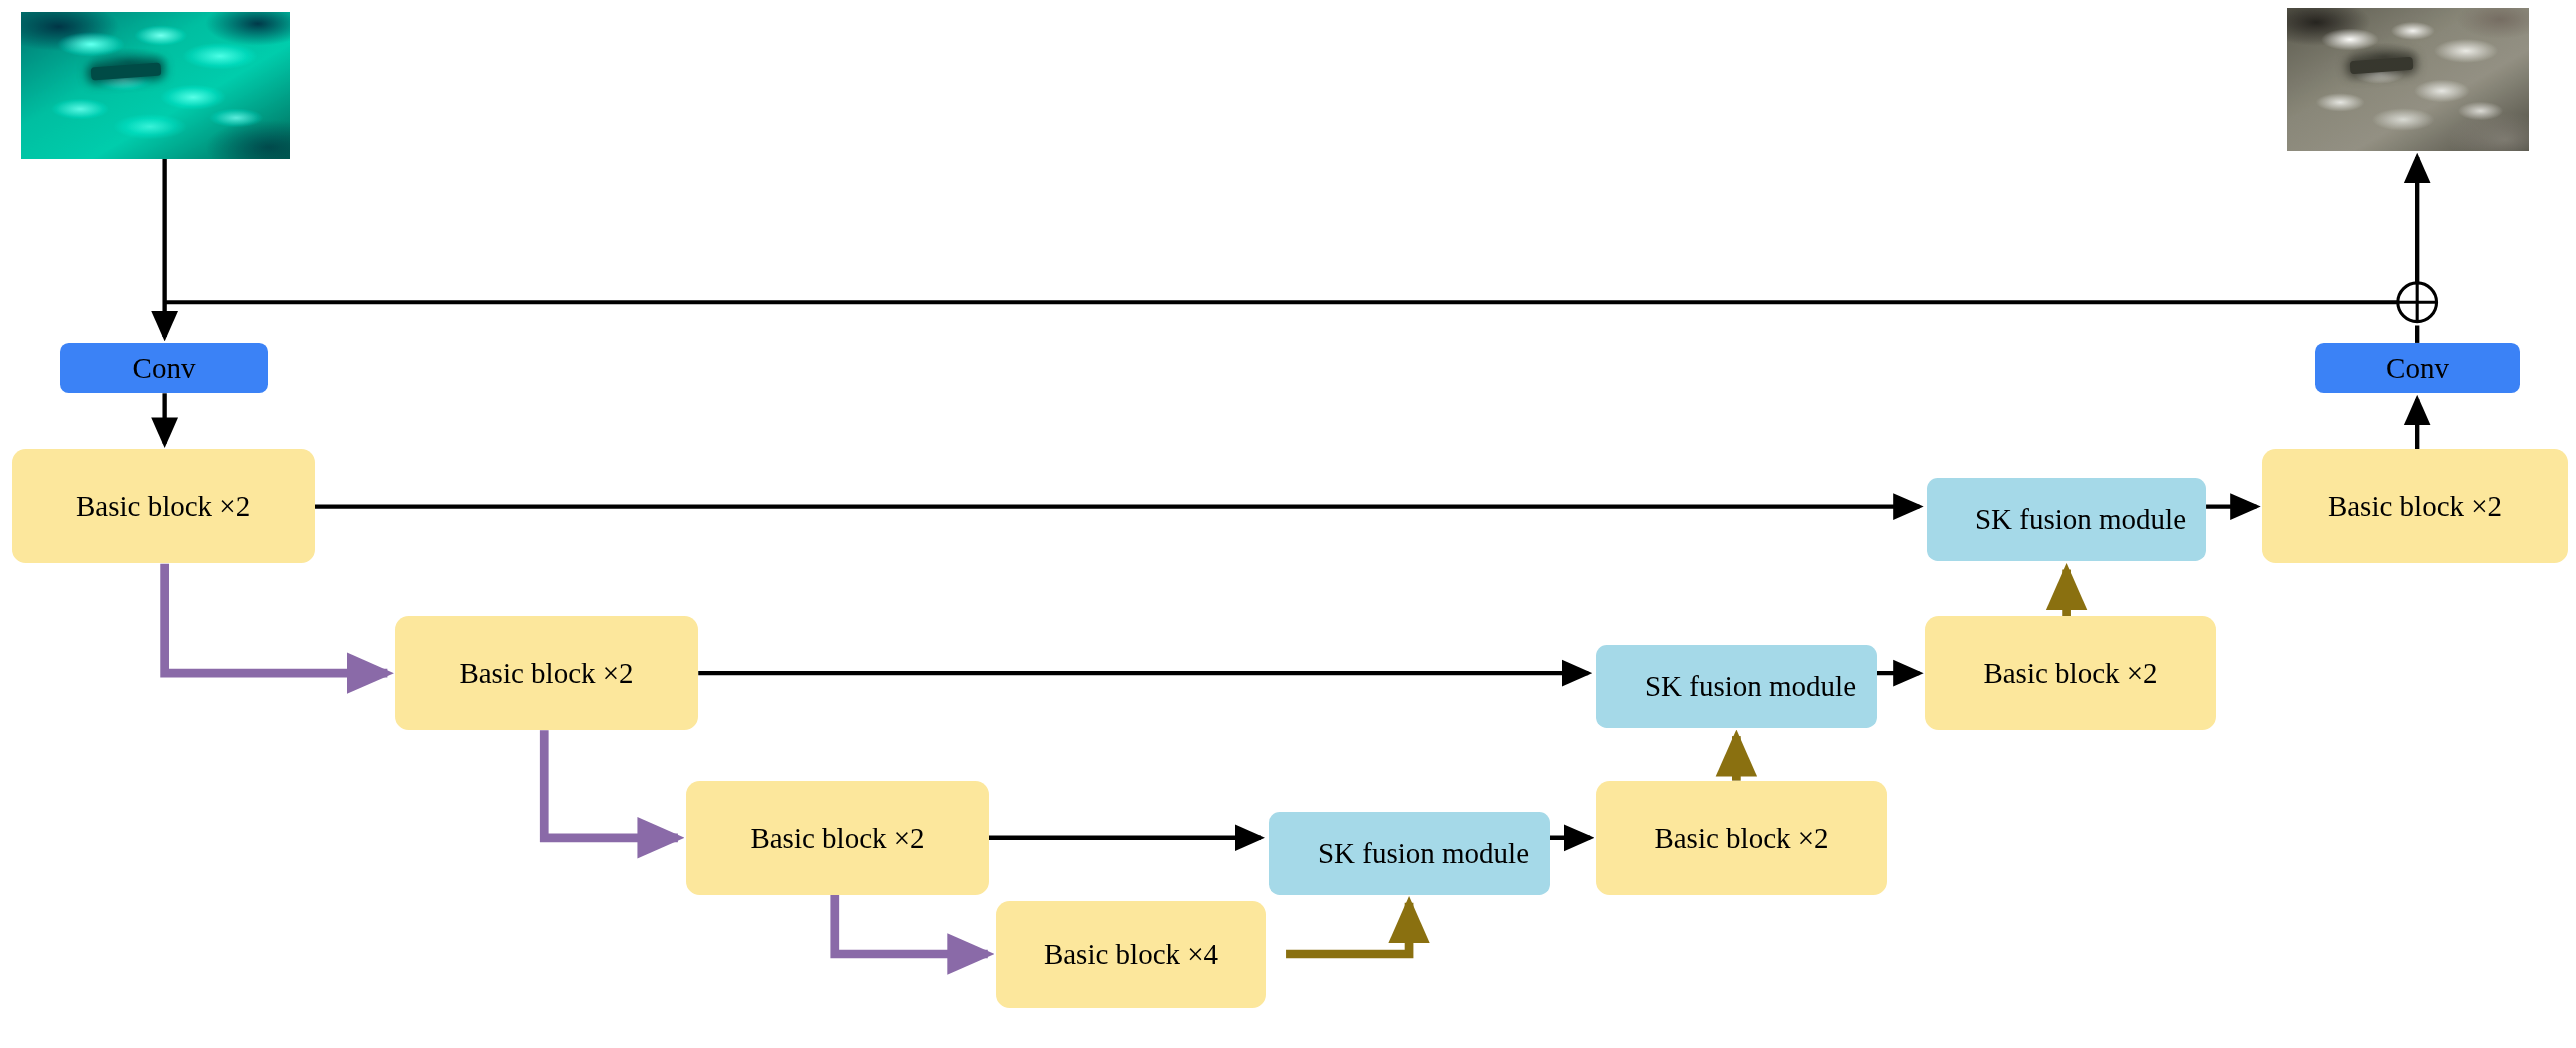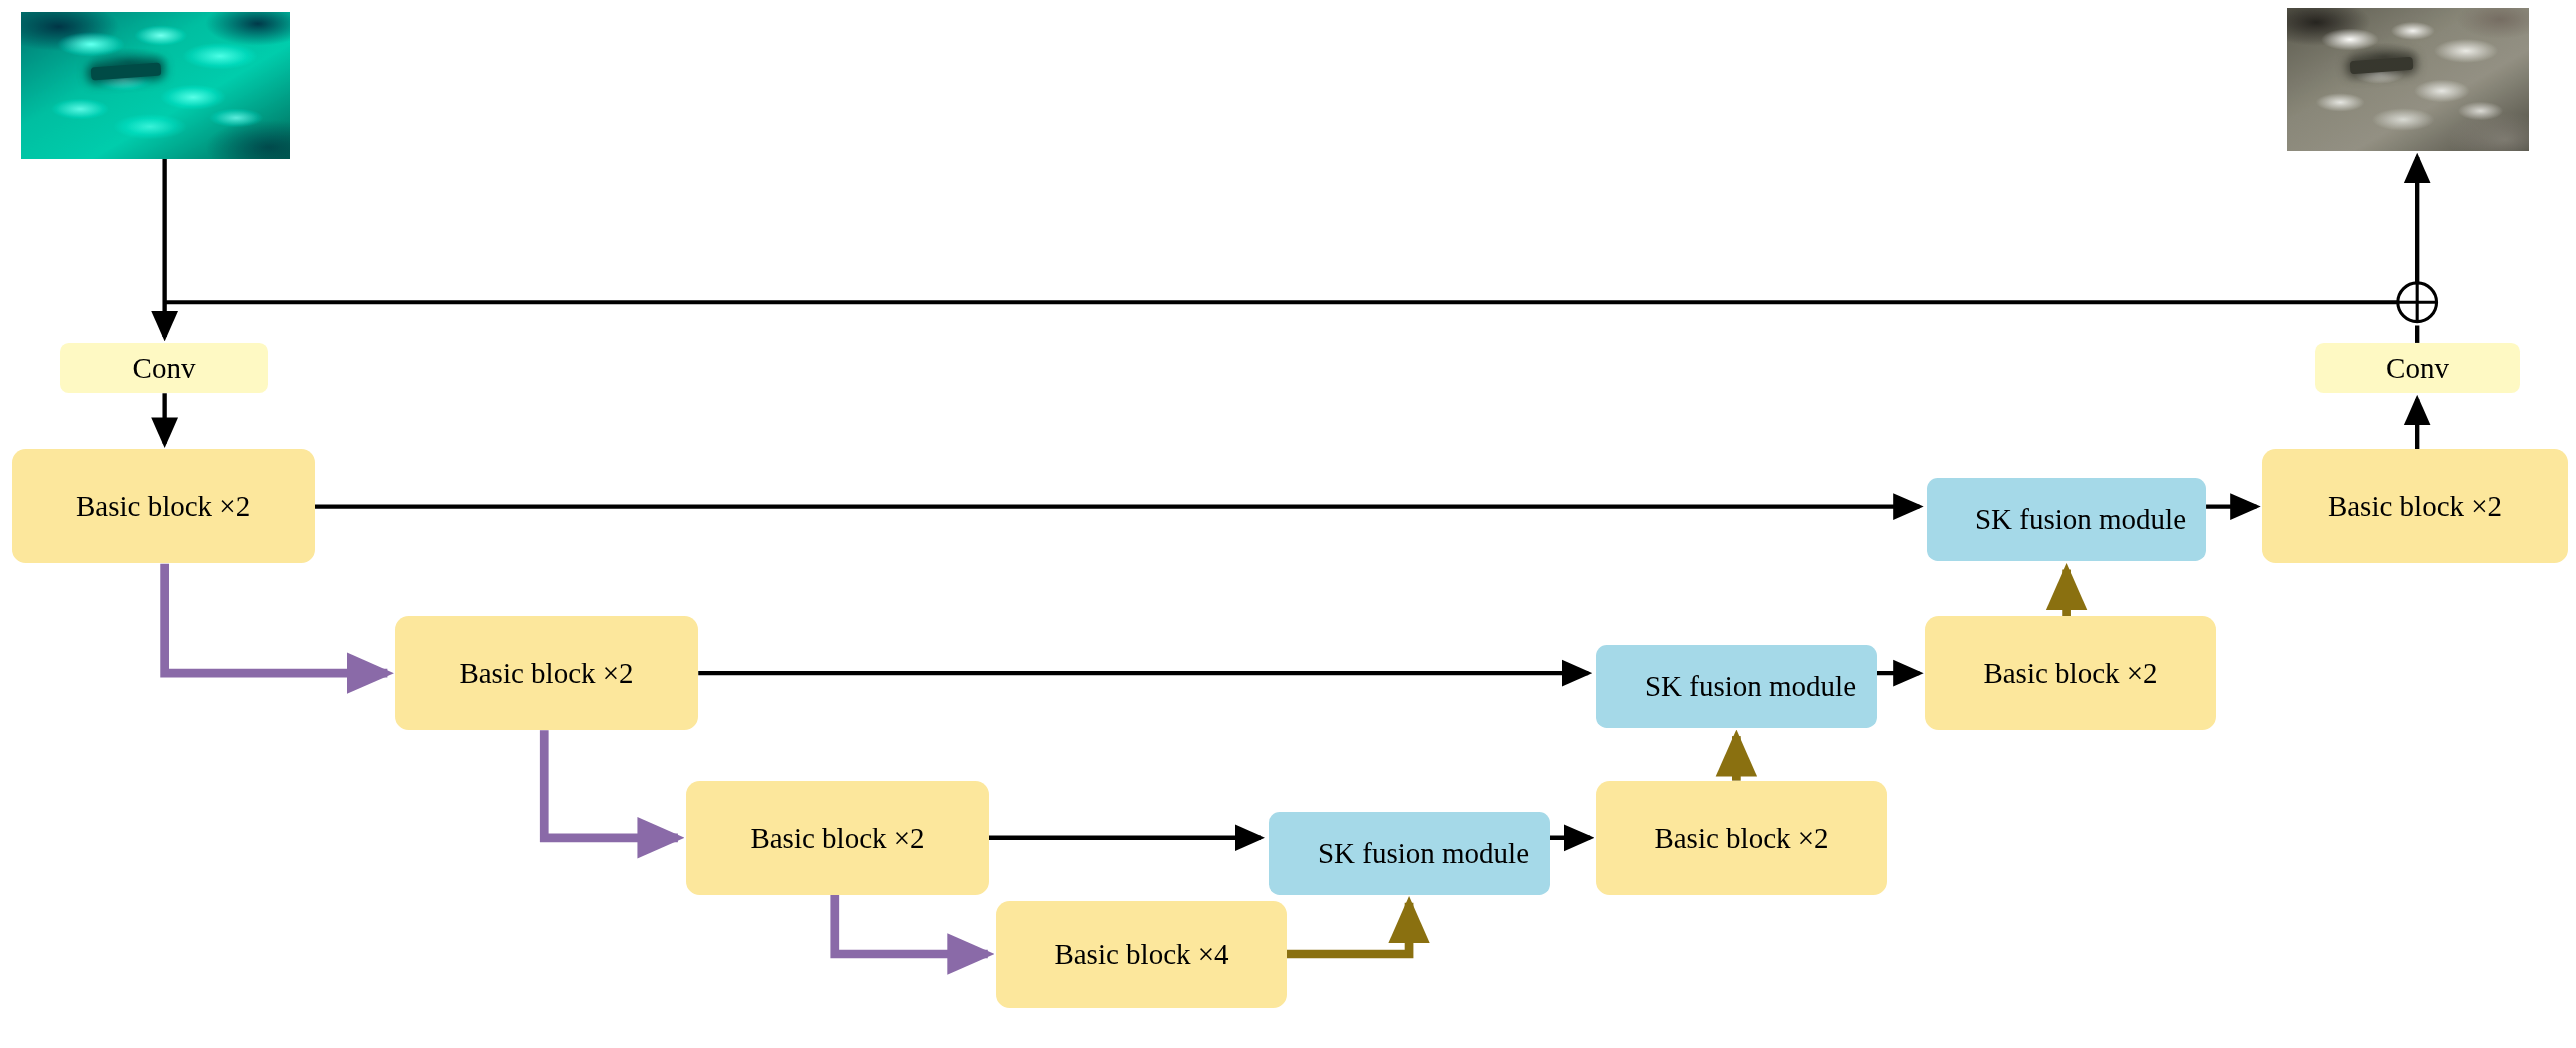--- a/index.html
+++ b/index.html
@@ -94,21 +94,21 @@
     justify-content: center;
     box-sizing: border-box;
     border-radius: 11.6px;
     font-size: 29px;
     line-height: 1;
     color: #000000;
     white-space: nowrap;
     user-select: none;
   }
   .node.conv {
-    background: #fef9c3;
+    background: #3b82f6;
     border-radius: 8.7px;
     font-size: 29px;
   }
   .node.basic {
     background: #fce79c;
     border-radius: 13.6px;
     align-items: center;
   }
   .node.skf {
     background: #a5d9e8;
@@ -198,21 +198,21 @@
       </div>
       <div class="node basic" style="left: 11.6px; top: 449px; width: 303px; height: 114px;">
         <span>Basic block ×2</span>
       </div>
       <div class="node basic" style="left: 395px; top: 616px; width: 303px; height: 114px;">
         <span>Basic block ×2</span>
       </div>
       <div class="node basic" style="left: 686px; top: 781px; width: 303px; height: 114px;">
         <span>Basic block ×2</span>
       </div>
-      <div class="node basic" style="left: 996px; top: 901px; width: 291px; height: 107px;">
+      <div class="node basic" style="left: 996px; top: 901px; width: 270px; height: 107px;">
         <span>Basic block ×4</span>
       </div>
       <div class="node skf" style="left: 1269px; top: 812px; width: 281px; height: 83px;">
         <span>SK fusion module</span>
       </div>
       <div class="node basic" style="left: 1596px; top: 781px; width: 291px; height: 114px;">
         <span>Basic block ×2</span>
       </div>
       <div class="node skf" style="left: 1596px; top: 645px; width: 281px; height: 83px;">
         <span>SK fusion module</span>

